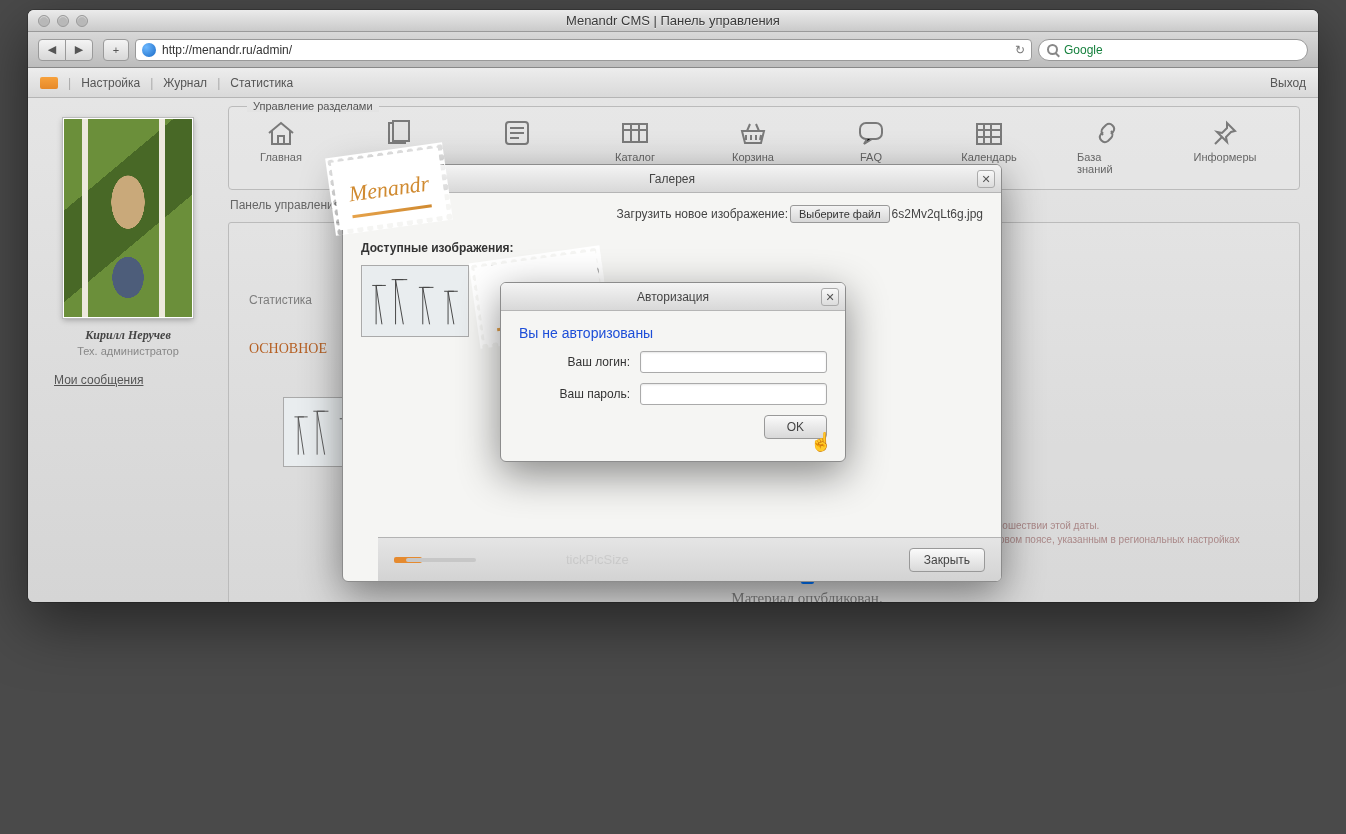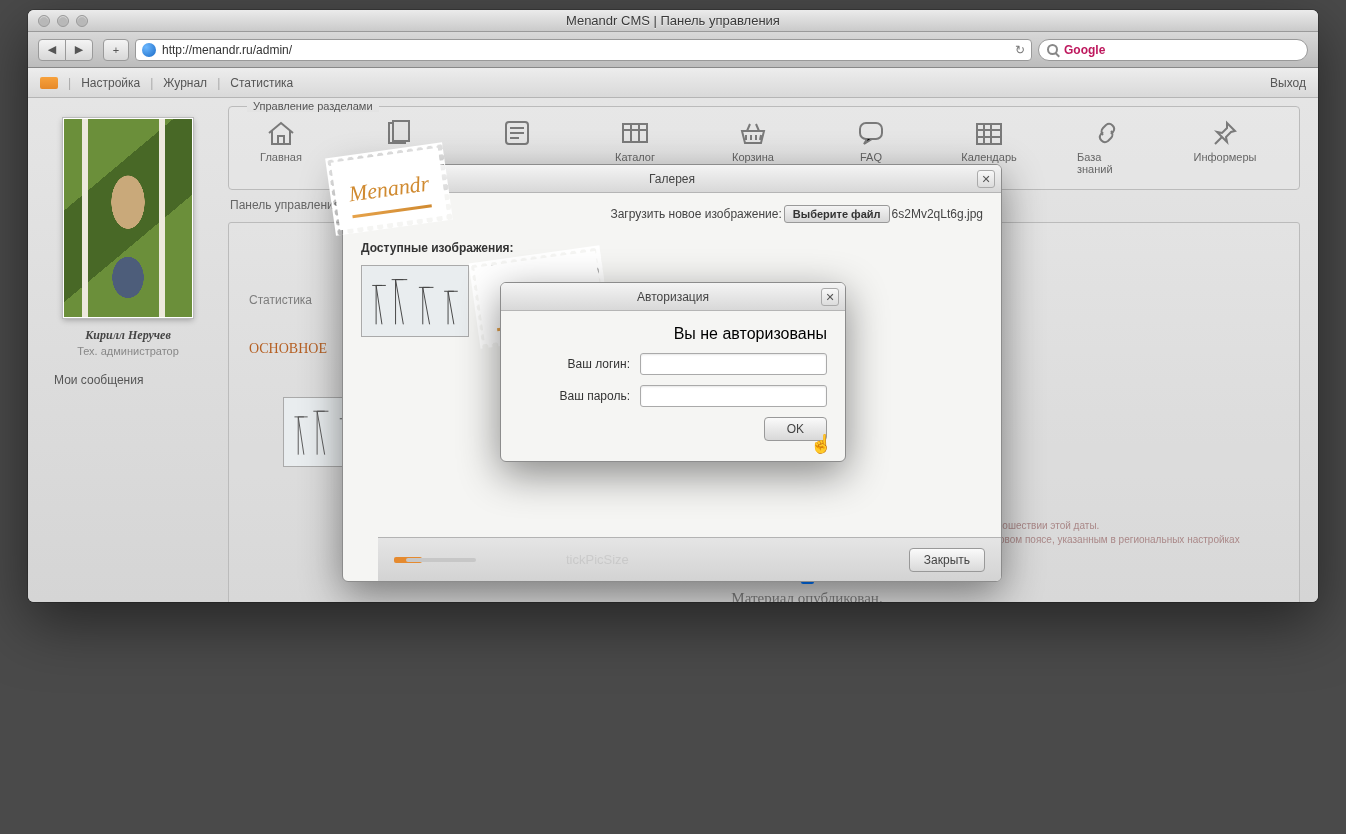--- a/index.html
+++ b/index.html
@@ -11,21 +11,21 @@
 .traffic { display: flex; gap: 7px; position: absolute; left: 10px; }
 .traffic span { width: 12px; height: 12px; border-radius: 50%; background: #b8b8b8; border: 1px solid #9a9a9a; box-shadow: inset 0 1px 1px rgba(255,255,255,.5); }
 .titlebar-title { flex: 1; text-align: center; font-size: 13px; color: #3a3a3a; text-shadow: 0 1px 0 rgba(255,255,255,.6); }
 .toolbar { height: 36px; background: linear-gradient(#d8d8d8,#bcbcbc); border-bottom: 1px solid #888; display: flex; align-items: center; padding: 0 10px; gap: 6px; }
 .navbtn { width: 28px; height: 22px; background: linear-gradient(#f4f4f4,#d8d8d8); border: 1px solid #9a9a9a; border-radius: 4px; display: flex; align-items: center; justify-content: center; color: #555; font-size: 11px; }
 .navbtn + .navbtn { border-top-left-radius: 0; border-bottom-left-radius: 0; margin-left: -7px; }
 .navbtn:first-child { border-top-right-radius: 0; border-bottom-right-radius: 0; }
 .urlbar { flex: 1; height: 22px; background: #fff; border: 1px solid #999; border-radius: 4px; display: flex; align-items: center; padding: 0 6px; gap: 6px; }
 .urlbar .globe { width: 14px; height: 14px; border-radius: 50%; background: radial-gradient(circle at 30% 30%, #6db8ff, #1a6bc7); }
 .urlbar .reload { color: #777; }
-.searchbar { width: 270px; height: 22px; background: #fff; border: 1px solid #999; border-radius: 11px; display: flex; align-items: center; padding: 0 8px; gap: 6px; color: #be185d; font-weight: bold; }
+.searchbar { width: 270px; height: 22px; background: #fff; border: 1px solid #999; border-radius: 11px; display: flex; align-items: center; padding: 0 8px; gap: 6px; color: #15803d; }
 .searchbar .mag { width: 11px; height: 11px; border: 2px solid #888; border-radius: 50%; position: relative; }
 .searchbar .mag::after { content: ""; position: absolute; width: 5px; height: 2px; background: #888; transform: rotate(45deg); bottom: -3px; right: -4px; }
 
 
 .app { position: absolute; top: 58px; left: 0; right: 0; bottom: 0; background: linear-gradient(#e6e6e6,#d5d5d5); overflow: hidden; }
 .app-menubar { height: 30px; background: linear-gradient(#ededed,#d9d9d9); border-bottom: 1px solid #b5b5b5; display: flex; align-items: center; padding: 0 12px; color: #555; font-size: 12px; }
 .app-menubar .mleft { display: flex; gap: 10px; align-items: center; }
 .app-menubar .sep { color: #aaa; }
 .app-menubar .mright { margin-left: auto; }
 .app-menubar .logo-stripe { width: 18px; height: 12px; background: linear-gradient(#f7a13c,#e6892a); border-radius: 2px; }
@@ -33,21 +33,21 @@
 .content-row { display: flex; position: relative; height: 100%; }
 .sidebar { width: 200px; padding: 20px 10px; text-align: center; color: #555; }
 .avatar-frame { width: 130px; height: 200px; margin: 0 auto 10px; border: 1px solid #fff; box-shadow: 0 0 0 1px #bbb, 0 2px 6px rgba(0,0,0,.3); background: linear-gradient(140deg,#6b8f3a 0 30%, #486826 30% 60%, #6b8f3a 60%); position: relative; overflow: hidden; }
 .avatar-frame::before{content:"";position:absolute;inset:0;background:
  radial-gradient(ellipse 30px 48px at 50% 42%,#c9a97a 0 55%,transparent 56%),
  radial-gradient(ellipse 26px 34px at 50% 80%,#4d5d7a 0 60%,transparent 61%),
  linear-gradient(#ede9dd,#ede9dd) 15% 0/6px 100% no-repeat,
  linear-gradient(#ede9dd,#ede9dd) 78% 0/6px 100% no-repeat;}
 .username { font-weight: bold; font-style: italic; font-family: Georgia, serif; color: #444; }
 .userrole { font-size: 11px; color: #888; margin-top: 2px; }
-.mymsg { text-align: left; margin-top: 16px; color: #555; padding-left: 16px; }
+.mymsg { text-align: left; margin-top: 16px; color: #555; padding-left: 16px; text-decoration: underline; }
 
 .main { flex: 1; padding: 8px 18px 18px 0; position: relative; }
 .fieldset { border: 1px solid #bbb; border-radius: 4px; padding: 12px 10px 8px; background: rgba(255,255,255,.1); }
 .fieldset-legend { font-size: 11px; color: #555; padding: 0 6px; margin-left: 8px; background: linear-gradient(#e6e6e6,#e3e3e3); position: relative; top: -20px; display: inline-block; }
 .fieldset-inner { margin-top: -14px; }
 .iconrow { display: flex; gap: 58px; padding: 0 12px 6px; }
 .iconitem { display: flex; flex-direction: column; align-items: center; gap: 4px; color: #666; font-size: 11px; width: 60px; }
 .iconitem svg { width: 32px; height: 28px; }
 .breadcrumb { color: #666; font-size: 12px; margin: 8px 0 10px 2px; }
 .panel { border: 1px solid #bbb; border-radius: 3px; background: rgba(255,255,255,.08); padding: 14px; min-height: 500px; }
@@ -62,33 +62,33 @@
 .chkrow { margin: 10px 0 0 86px; display: flex; align-items: center; gap: 6px; color: #7a7a7a; font-family: Georgia, serif; font-size: 15px; flex-direction: column; }
 
 
 .dialog { position: absolute; background: #f5f5f3; border: 1px solid #8c8c8c; border-radius: 6px; box-shadow: 0 12px 40px rgba(0,0,0,.45); overflow: hidden; }
 .dialog-header { height: 28px; background: linear-gradient(#f4f4f4,#d8d8d8); border-bottom: 1px solid #b5b5b5; display: flex; align-items: center; justify-content: center; color: #444; font-size: 12px; position: relative; }
 .dialog-close { position: absolute; right: 6px; top: 5px; width: 18px; height: 18px; border: 1px solid #aaa; border-radius: 3px; background: linear-gradient(#f8f8f8,#dcdcdc); display: flex; align-items: center; justify-content: center; font-size: 11px; color: #555; cursor: pointer; }
 
 .gallery-dialog { top: 96px; left: 314px; width: 660px; height: 418px; }
 .gallery-body { padding: 12px 18px; }
 .upload-row { display: flex; align-items: center; gap: 2px; font-size: 12px; color: #444; justify-content:flex-end; }
-.file-btn { border: 1px solid #999; background: linear-gradient(#f4f4f4,#d7d7d7); padding: 2px 8px; border-radius: 3px; font-size: 11px; color:#333;font-weight:bold; }
+.file-btn { border: 1px solid #999; background: linear-gradient(#f4f4f4,#d7d7d7); padding: 2px 8px; border-radius: 3px; font-size: 11px; color:#333; }
 .avail-h { font-weight: bold; color: #333; margin: 18px 0 10px; }
 .thumbs { display: flex; gap: 22px; }
 .thumb { width: 108px; height: 72px; border: 1px solid #aaa; background: #eef0f2; overflow:hidden; }
 .gallery-footer { position: absolute; bottom: 0; left: 0; right: 0; height: 44px; background: linear-gradient(#e5e5e5,#d3d3d3); border-top: 1px solid #b3b3b3; display: flex; align-items: center; padding: 0 16px; margin-left: 35px; }
 .orange-pill { width: 28px; height: 6px; background: #e58a2f; border-radius: 2px; }
 .slider-track { width: 70px; height: 4px; background: #c7c7c7; border-radius: 2px; margin-left: -16px; position: relative; }
 .ghost-text { margin-left: 90px; color: rgba(100,100,100,.15); font-size: 13px; }
 .btn { border: 1px solid #999; background: linear-gradient(#fafafa,#d9d9d9); padding: 4px 14px; border-radius: 4px; font-size: 12px; color: #444; cursor: pointer; margin-left: auto; }
 
 .auth-dialog { top: 214px; left: 472px; width: 346px; height: 180px; }
 .auth-body { padding: 14px 18px 12px; }
-.auth-error { color: #000000; text-align: right; font-size: 16px; margin-bottom: 10px; }
+.auth-error { color: #1d4ed8; text-align: left; font-size: 14px; margin-bottom: 10px; }
 .formrow { display: flex; align-items: center; gap: 10px; margin-bottom: 10px; }
 .formrow label { width: 120px; text-align: right; font-size: 12px; color: #333; }
 .formrow input { flex: 1; height: 22px; border: 1px solid #aaa; border-radius: 3px; background: #fff; padding: 0 4px; box-shadow: inset 0 1px 2px rgba(0,0,0,.1); }
 .auth-footer { display: flex; justify-content: flex-end; margin-top: 8px; position:relative;}
 .ok-btn { border: 1px solid #999; background: linear-gradient(#fafafa,#d8d8d8); padding: 4px 22px; border-radius: 4px; font-size: 12px; color: #444; cursor: pointer; }
 .hand-cursor { position: absolute; right: -6px; bottom: -14px; font-size: 18px; color:#222; pointer-events:none; }
 
 
 .stamp { position: absolute; width: 118px; height: 78px; transform: rotate(-8deg); }
 .stamp-inner { position:absolute; inset:5px; background:#fff; display:flex; align-items:center; justify-content:center; }

